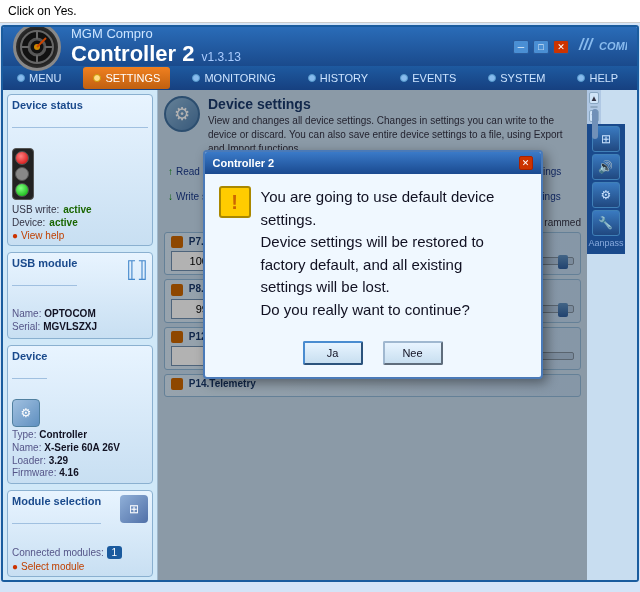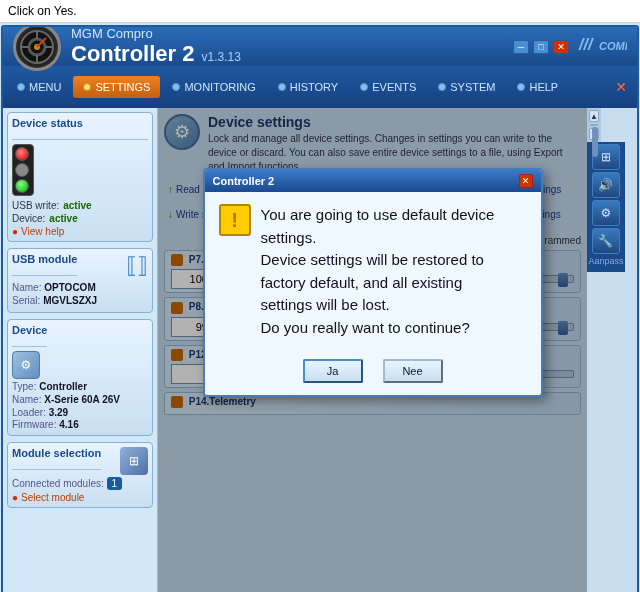--- a/index.html
+++ b/index.html
@@ -93,23 +93,23 @@
       font-size: 18px;
       font-weight: bold;
       font-style: italic;
     }
 
     
     .nav-bar {
       background: linear-gradient(to bottom, #1e5aa0, #164080);
       display: flex;
       align-items: center;
-      height: 42px;
+      height: 24px;
       padding: 0 4px;
-      gap: 2px;
+      gap: 12px;
     }
     .nav-item {
       display: flex;
       align-items: center;
       gap: 4px;
       padding: 3px 10px;
       color: #cce4ff;
       font-size: 11px;
       cursor: pointer;
       border-radius: 3px;
@@ -155,22 +155,22 @@
       background: linear-gradient(to bottom, #e8f4ff, #c8dff2);
       border: 1px solid #8ab0d0;
       border-radius: 4px;
       margin-bottom: 6px;
       padding: 4px;
     }
     .panel-title {
       font-weight: bold;
       color: #1a4a8c;
       font-size: 11px;
-      margin-bottom: 4px;
-      padding-bottom: 10px;
+      margin-bottom: 20px;
+      padding-bottom: 16px;
       border-bottom: 1px solid #a0c0e0;
     }
     .led {
       width: 14px; height: 14px;
       border-radius: 50%;
       border: 1px solid #555;
     }
     .led.red { background: radial-gradient(circle at 40% 35%, #ff8080, #cc0000); }
     .led.traffic-green { background: radial-gradient(circle at 40% 35%, #80ff80, #00aa00); }
 
@@ -654,21 +654,21 @@
         </div>
       </div>
     </div>
 
     <div class="right-panel" style="position:relative;">
 
       <div class="settings-header">
         <div class="settings-icon">⚙</div>
         <div>
           <div class="settings-title">Device settings</div>
-          <div class="settings-desc">Lock and manage all device settings. Changes in settings you can write to the device or discard. You can also save entire device settings to a file, using Export and Import functions.</div>
+          <div class="settings-desc">View and changes all device settings. Changes in settings you can write to the device or discard. You can also save entire device settings to a file, using Export and Import functions.</div>
         </div>
       </div>
 
       <div class="settings-toolbar">
         <div class="toolbar-btn">
           <span class="tb-green">↑</span>
           <span>Read settings</span>
         </div>
         <div class="toolbar-btn">
           <span class="tb-gray">⊘</span>

